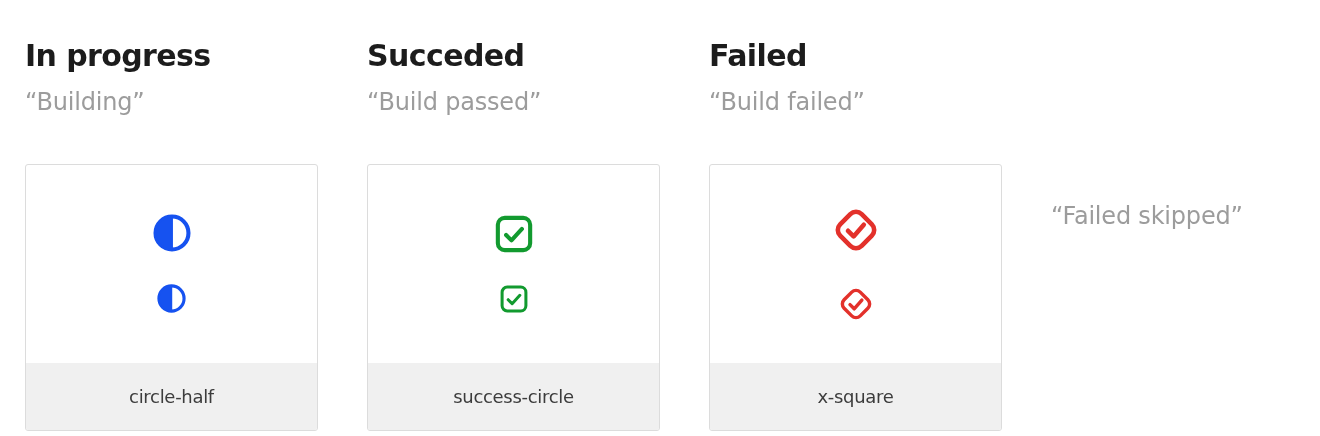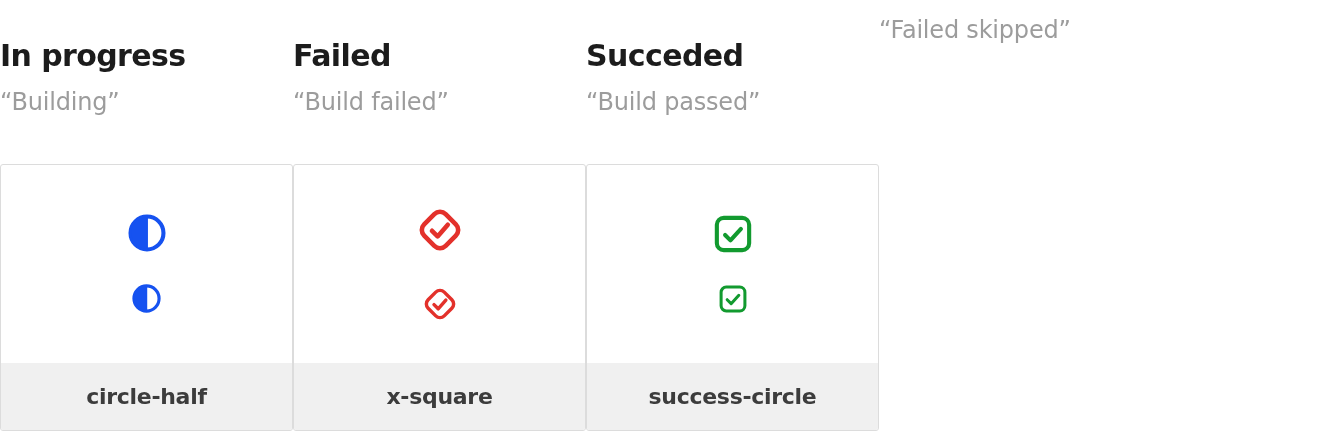--- a/index.html
+++ b/index.html
@@ -10,21 +10,23 @@
   }
   .canvas {
     width: 1320px;
     height: 436px;
     overflow: hidden;
     background: #ffffff;
     position: relative;
   }
   .columns {
     display: flex;
-    align-items: flex-start;
+    gap: 49px;
+    align-items: center;
+    padding-left: 25px;
   }
   .column { width: 293px; flex: 0 0 293px; }
   .col-title {
     margin: 40px 0 0 0;
     font-size: 30px;
     font-weight: 700;
     letter-spacing: -0.6px;
     color: #1c1c1c;
     line-height: 1.05;
   }
@@ -55,22 +57,22 @@
     justify-content: center;
     gap: 32px;
   }
   .card-footer {
     height: 67px;
     flex: 0 0 67px;
     background: #f0f0f0;
     display: flex;
     align-items: center;
     justify-content: center;
-    font-size: 22px;
-    font-weight: 700;
+    font-size: 18px;
+    font-weight: 400;
     letter-spacing: -0.3px;
     color: #3c3c3c;
   }
   .icon { display: block; }
   
   .card--circle-half    .icon.lg { width: 38px; height: 38px; }
   .card--circle-half    .icon.sm { width: 29px; height: 29px; }
   .card--success-circle .icon.lg { width: 38px; height: 38px; }
   .card--success-circle .icon.sm { width: 28px; height: 28px; }
   .card--x-square       .icon.lg { width: 48px; height: 48px; }
@@ -116,49 +118,49 @@
             </svg>
           <svg class="icon sm" viewBox="0 0 24 24">
               <use href="#sym-circle-half"></use>
             </svg>
         </div>
         <div class="card-footer">circle-half</div>
       </div>
     </div>
 
     <div class="column">
+      <h2 class="col-title">Succeded</h2>
+      <p class="col-subtitle">“Build passed”</p>
+      <div class="card card--success-circle">
+        <div class="card-body" style="color: rgb(18, 154, 47);">
+          <svg class="icon lg" viewBox="0 0 24 24">
+              <use href="#sym-success-circle"></use>
+            </svg>
+          <svg class="icon sm" viewBox="0 0 24 24">
+              <use href="#sym-success-circle"></use>
+            </svg>
+        </div>
+        <div class="card-footer">success-circle</div>
+      </div>
+    </div>
+
+    <div class="column">
       <h2 class="col-title">Failed</h2>
       <p class="col-subtitle">“Build failed”</p>
       <div class="card card--x-square">
         <div class="card-body" style="color: rgb(227, 49, 43);">
           <svg class="icon lg" viewBox="0 0 24 24">
               <use href="#sym-x-square"></use>
             </svg>
           <svg class="icon sm" viewBox="0 0 24 24">
               <use href="#sym-x-square"></use>
             </svg>
         </div>
         <div class="card-footer">x-square</div>
       </div>
     </div>
 
     <div class="column">
-      <h2 class="col-title">Succeded</h2>
-      <p class="col-subtitle">“Build passed”</p>
-      <div class="card card--success-circle">
-        <div class="card-body" style="color: rgb(18, 154, 47);">
-          <svg class="icon lg" viewBox="0 0 24 24">
-              <use href="#sym-success-circle"></use>
-            </svg>
-          <svg class="icon sm" viewBox="0 0 24 24">
-              <use href="#sym-success-circle"></use>
-            </svg>
-        </div>
-        <div class="card-footer">success-circle</div>
-      </div>
-    </div>
-
-    <div class="column">
       <p class="col-subtitle">“Failed skipped”</p>
     </div>
 
   </div>
 </div>
 
 </body></html>

